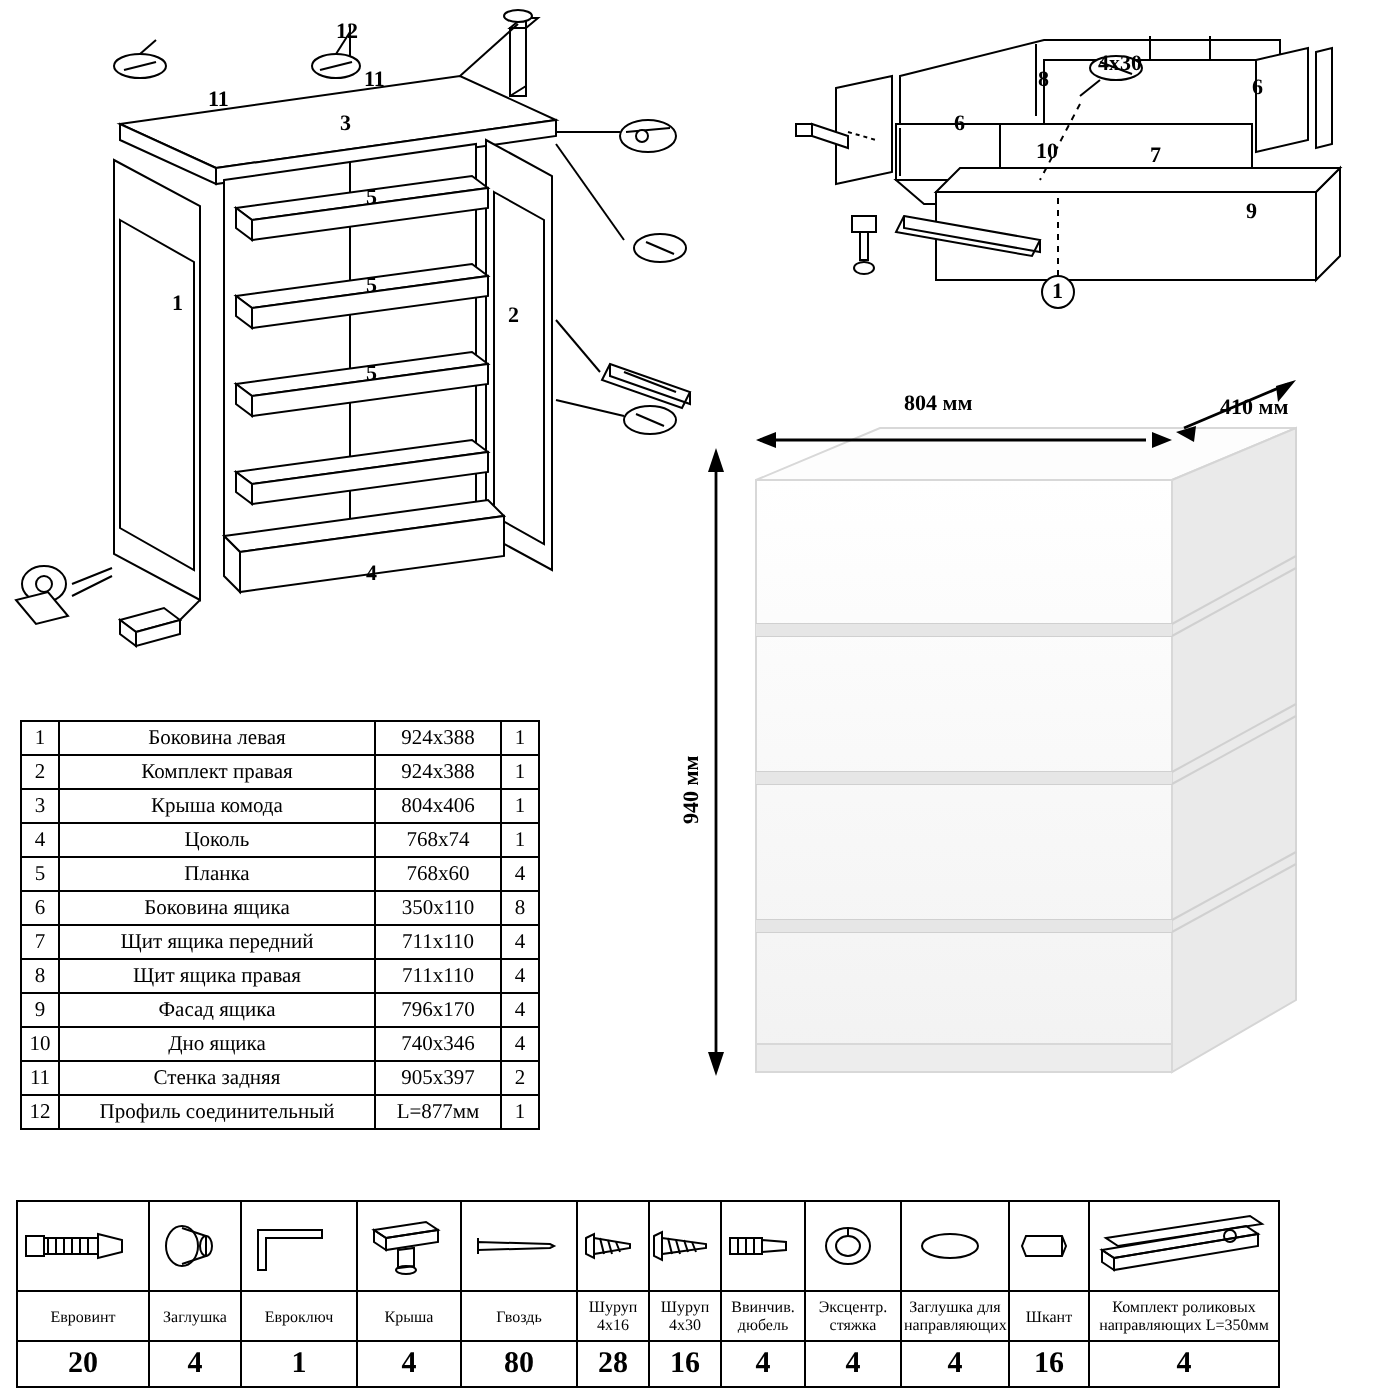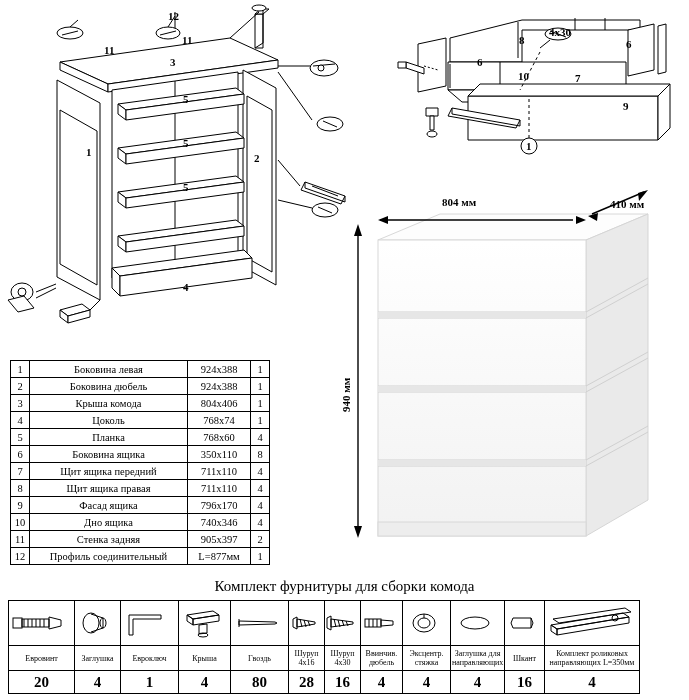--- a/index.html
+++ b/index.html
@@ -228,21 +228,21 @@
   <table class="parts-table">
     <tbody>
       <tr>
         <td class="num">1</td>
         <td class="name">Боковина левая</td>
         <td class="dim">924x388</td>
         <td class="qty">1</td>
       </tr>
       <tr>
         <td class="num">2</td>
-        <td class="name">Боковина дюбель</td>
+        <td class="name">Комплект правая</td>
         <td class="dim">924x388</td>
         <td class="qty">1</td>
       </tr>
       <tr>
         <td class="num">3</td>
         <td class="name">Крыша комода</td>
         <td class="dim">804x406</td>
         <td class="qty">1</td>
       </tr>
       <tr>
@@ -350,25 +350,24 @@
       <line x1="244" y1="14" x2="296" y2="-8"></line>
       <polygon points="240,16 250,13 249,21" fill="#000" stroke="none"></polygon>
       <polygon points="300,-10 290,-7 291,1" fill="#000" stroke="none"></polygon>
 
       <line x1="10" y1="32" x2="10" y2="328"></line>
       <polygon points="10,24 6,36 14,36" fill="#000" stroke="none"></polygon>
       <polygon points="10,338 6,326 14,326" fill="#000" stroke="none"></polygon>
     </g>
   </svg>
 
-  <div class="dim-txt" style="left:442px;top:196px;">804 мм</div>
+  <div class="dim-txt" style="left:452px;top:196px;">804 мм</div>
   <div class="dim-txt" style="left:610px;top:198px;">410 мм</div>
   <div class="dim-txt vert-txt" style="left:340px;top:412px;">940 мм</div>
 
-  <div class="hw-title">Комплект фурнитуры для сборки комода</div>
 
   <table class="hw-table">
     <colgroup>
       <col style="width:66px">
         <col style="width:46px">
         <col style="width:58px">
         <col style="width:52px">
       <col style="width:58px">
         <col style="width:36px">
         <col style="width:36px">

